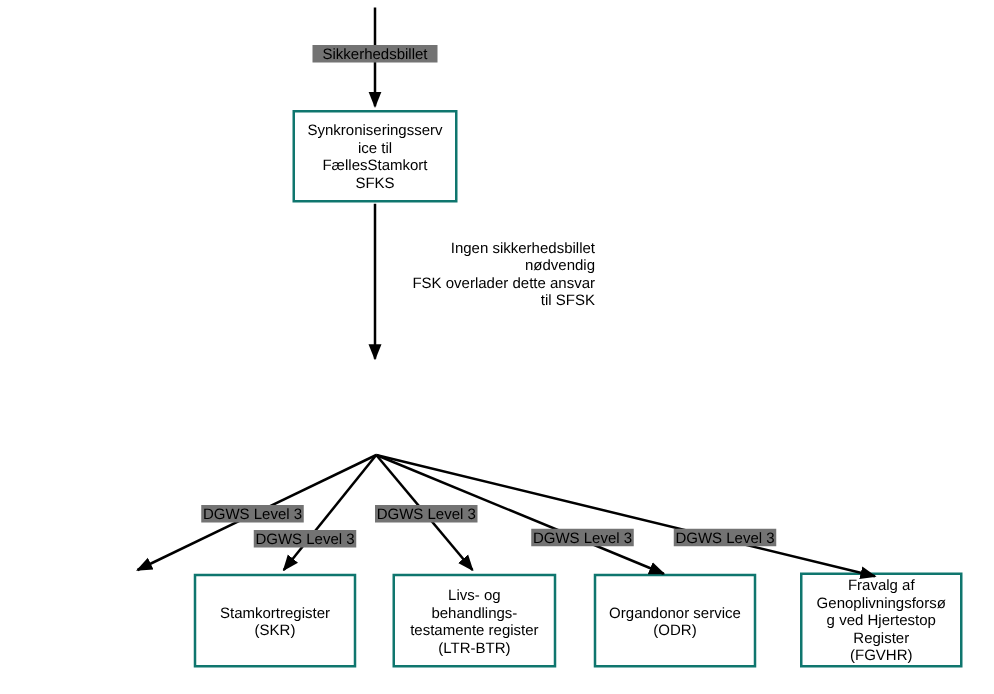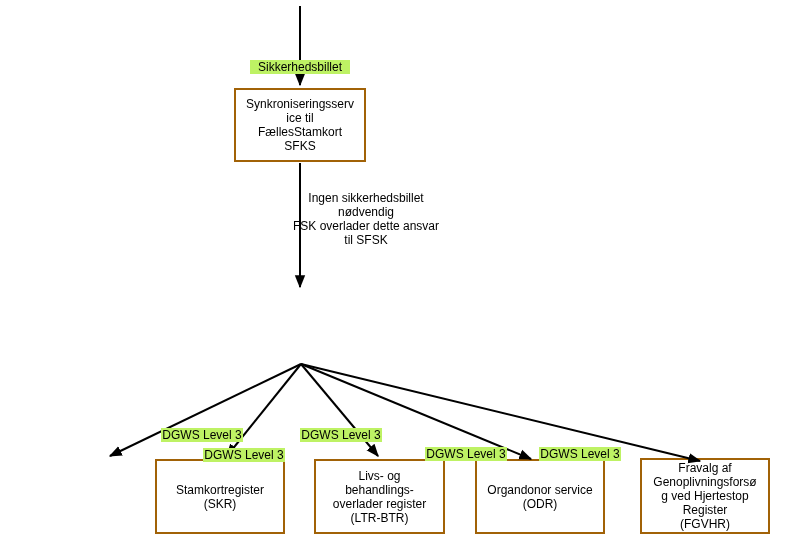--- a/index.html
+++ b/index.html
@@ -9,21 +9,21 @@
     height: 555px;
     background: #ffffff;
     font-family: "Liberation Sans", sans-serif;
     font-size: 12px;
     color: #000000;
     overflow: hidden;
   }
   .node {
     position: absolute;
     box-sizing: border-box;
-    border: 2px solid #a16207;
+    border: 2px solid #0f766e;
     background: #ffffff;
     display: flex;
     align-items: center;
     justify-content: center;
     text-align: center;
     z-index: 1;
   }
   .node .node-label {
     white-space: pre-line;
     line-height: 14px;
@@ -44,23 +44,23 @@
     pointer-events: none;
   }
 
   .edge-label {
     position: absolute;
     z-index: 3;
     text-align: center;
     white-space: pre-line;
     line-height: 14px;
   }
-  .bg-white { background: #bef264; margin-top: 24px; }
+  .bg-white { background: #737373; }
   #lbl-ticket { left: 250px; top: 36px;  width: 100px; }
-  #lbl-ingen  { left: 256px; top: 191px; width: 220px; }
+  #lbl-ingen  { left: 256px; top: 191px; width: 220px; text-align: right; }
   #lbl-dgws-0 { left: 161px; top: 404px; width: 82px; }
   #lbl-dgws-1 { left: 203px; top: 424px; width: 82px; }
   #lbl-dgws-2 { left: 300px; top: 404px; width: 82px; }
   #lbl-dgws-3 { left: 425px; top: 423px; width: 82px; }
   #lbl-dgws-4 { left: 539px; top: 423px; width: 82px; }
 </style>
 </head>
 <body>
 
 <div class="canvas">
@@ -71,21 +71,21 @@
 FællesStamkort
 SFKS</span>
   </div>
   <div class="node" id="n-skr">
     <span class="node-label">Stamkortregister
 (SKR)</span>
   </div>
   <div class="node" id="n-ltr">
     <span class="node-label">Livs- og
 behandlings-
-overlader register
+testamente register
 (LTR-BTR)</span>
   </div>
   <div class="node" id="n-odr">
     <span class="node-label">Organdonor service
 (ODR)</span>
   </div>
   <div class="node" id="n-fgvhr">
     <span class="node-label">Fravalg af
 Genoplivningsforsø
 g ved Hjertestop

